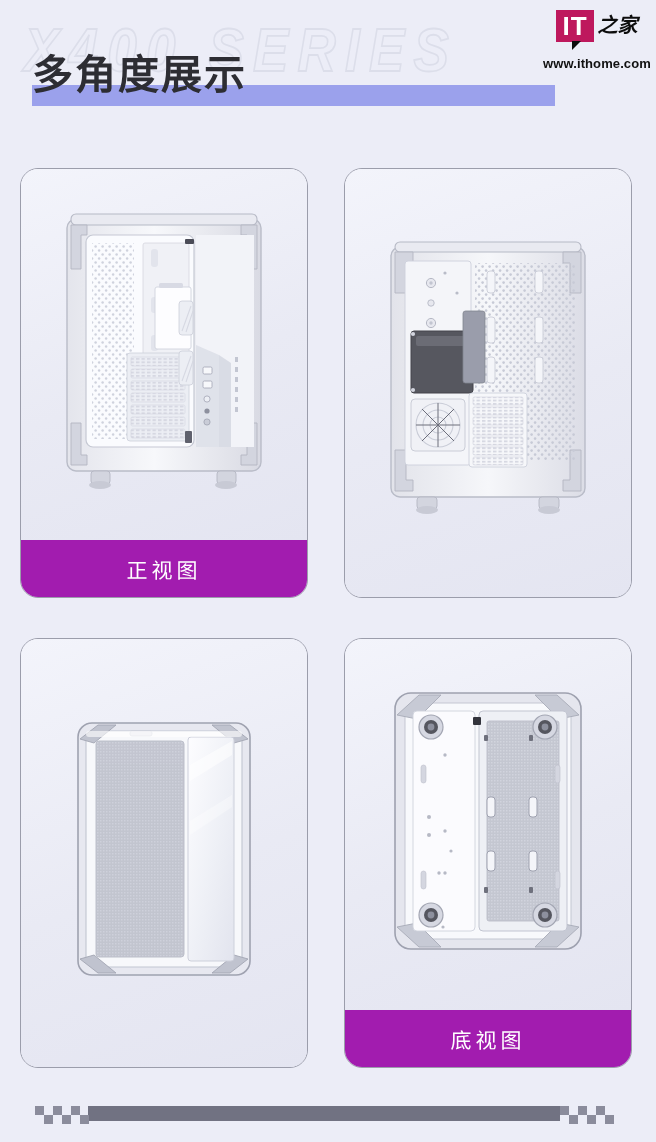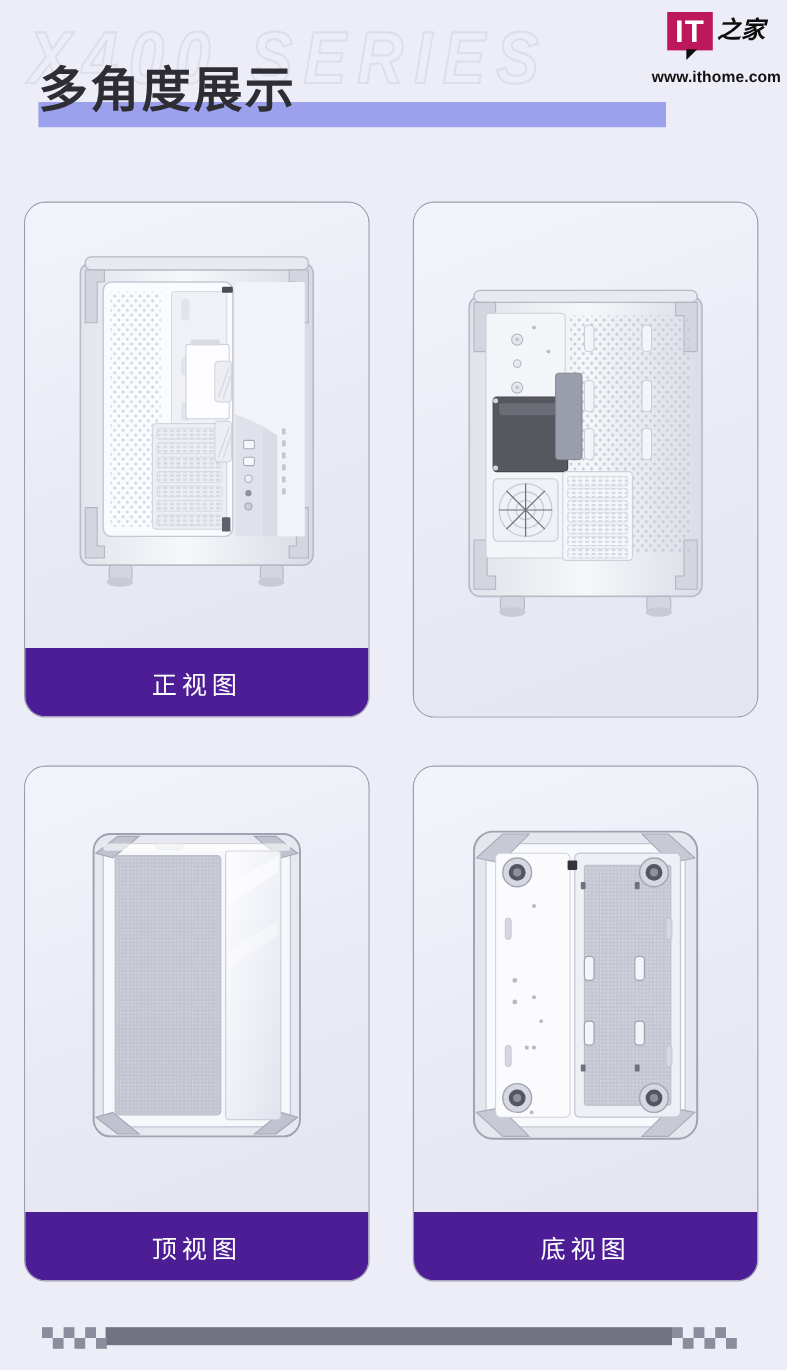--- a/index.html
+++ b/index.html
@@ -140,21 +140,21 @@
     position: relative;
     background: linear-gradient(160deg, #f3f4fb 0%, #e9eaf4 55%, #e4e5f1 100%);
     display: flex;
     align-items: center;
     justify-content: center;
     overflow: hidden;
   }
 
   .card-label {
     flex: 0 0 57px;
-    background: #4c1d95;
+    background: #a21caf;
     color: #ffffff;
     display: flex;
     align-items: center;
     justify-content: center;
     font-size: 21px;
     letter-spacing: 4px;
     font-family: "DejaVu Sans", "Liberation Sans", sans-serif;
     font-weight: 400;
   }
 
@@ -411,21 +411,20 @@
 
         <rect x="124" y="34" width="46" height="224" rx="3" fill="url(#tglass)" stroke="#cdd0db" stroke-width="1"></rect>
         <path d="M126 62 L168 38 L168 52 L126 78 Z" fill="#ffffff" opacity=".55"></path>
         <path d="M126 118 L168 92 L168 104 L126 132 Z" fill="#ffffff" opacity=".35"></path>
 
         <rect x="66" y="28" width="22" height="5" rx="2" fill="#e6e7ee" stroke="#c9ccd7" stroke-width=".7"></rect>
 
         <rect x="22" y="28" width="156" height="6" rx="3" fill="#ffffff" opacity=".6"></rect>
       </svg>
     </div>
-    <div class="card-label">顶视图</div>
   </div>
 
   <div class="card">
     <div class="card-stage">
       <svg class="art" width="210" height="300" viewBox="0 0 210 300">
         <defs>
           <pattern id="fine2" width="3" height="3" patternUnits="userSpaceOnUse">
             <rect width="3" height="3" fill="#bdc0cb"></rect>
             <rect width="1.5" height="1.5" fill="#cdd0da"></rect>
           </pattern>

